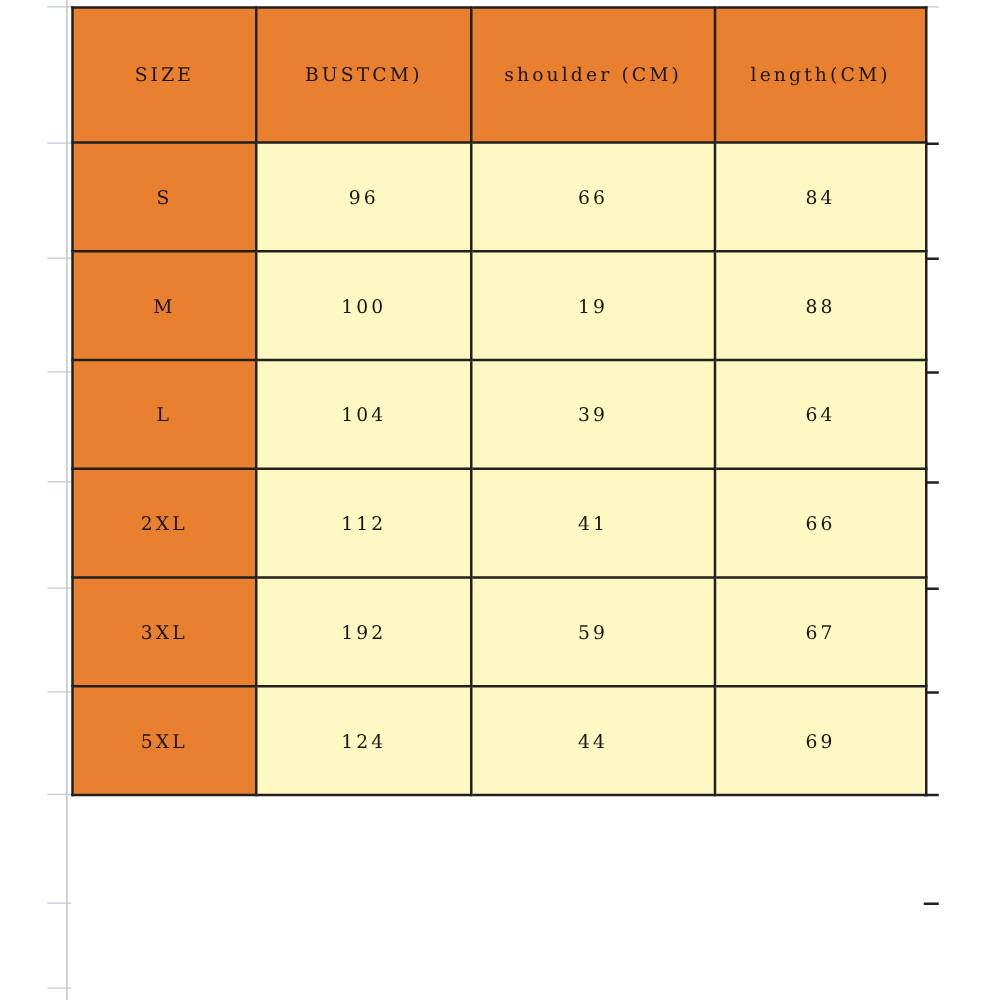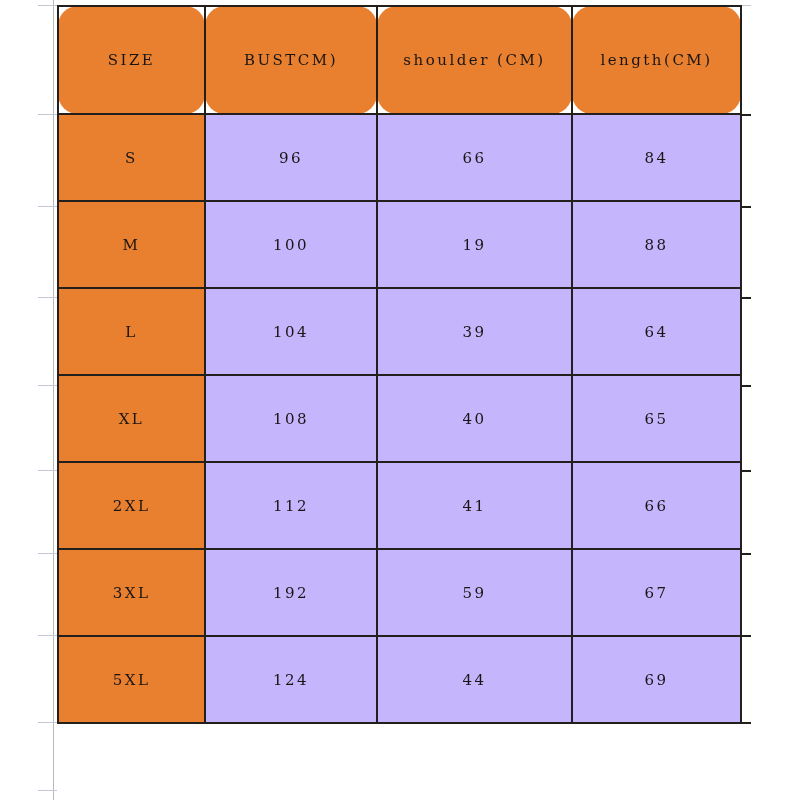--- a/index.html
+++ b/index.html
@@ -67,29 +67,28 @@
     white-space: nowrap;
   }
 
   
   .col-size   { width: 147px; }
   .col-bust   { width: 172px; }
   .col-should { width: 195px; }
   .col-length { width: 169px; }
 
   .orange { background: #e8802f; }
-  .grey   { background: #c4b5fd; }
+  .grey   { background: #fef9c3; }
 
   .r-head { height: 108px; }
   .r-body { height: 87px; }
 
   .head-cell {
     font-size: 15px;
     letter-spacing: 2.5px;
-    border-radius: 20px;
   }
 
   .size-cell {
     font-size: 15px;
     letter-spacing: 2.5px;
   }
 
   .num-cell {
     font-size: 15px;
     letter-spacing: 1.5px;
@@ -151,26 +150,20 @@
         <td class="grey num-cell">88</td>
       </tr>
 
       <tr class="r-body">
         <td class="orange size-cell">L</td>
         <td class="grey num-cell">104</td>
         <td class="grey num-cell">39</td>
         <td class="grey num-cell">64</td>
       </tr>
 
-      <tr class="r-body">
-        <td class="orange size-cell">XL</td>
-        <td class="grey num-cell">108</td>
-        <td class="grey num-cell">40</td>
-        <td class="grey num-cell">65</td>
-      </tr>
 
       <tr class="r-body">
         <td class="orange size-cell">2XL</td>
         <td class="grey num-cell">112</td>
         <td class="grey num-cell">41</td>
         <td class="grey num-cell">66</td>
       </tr>
 
       <tr class="r-body">
         <td class="orange size-cell">3XL</td>

